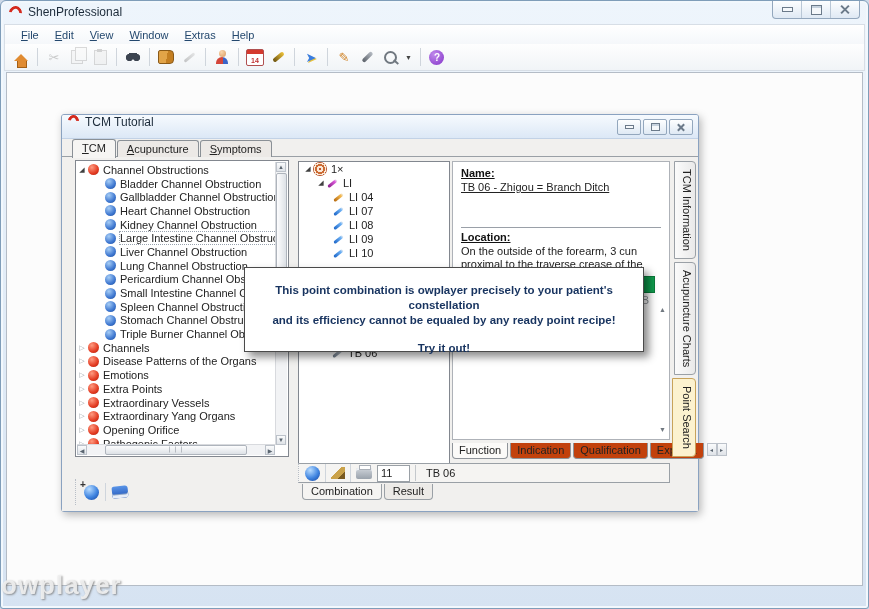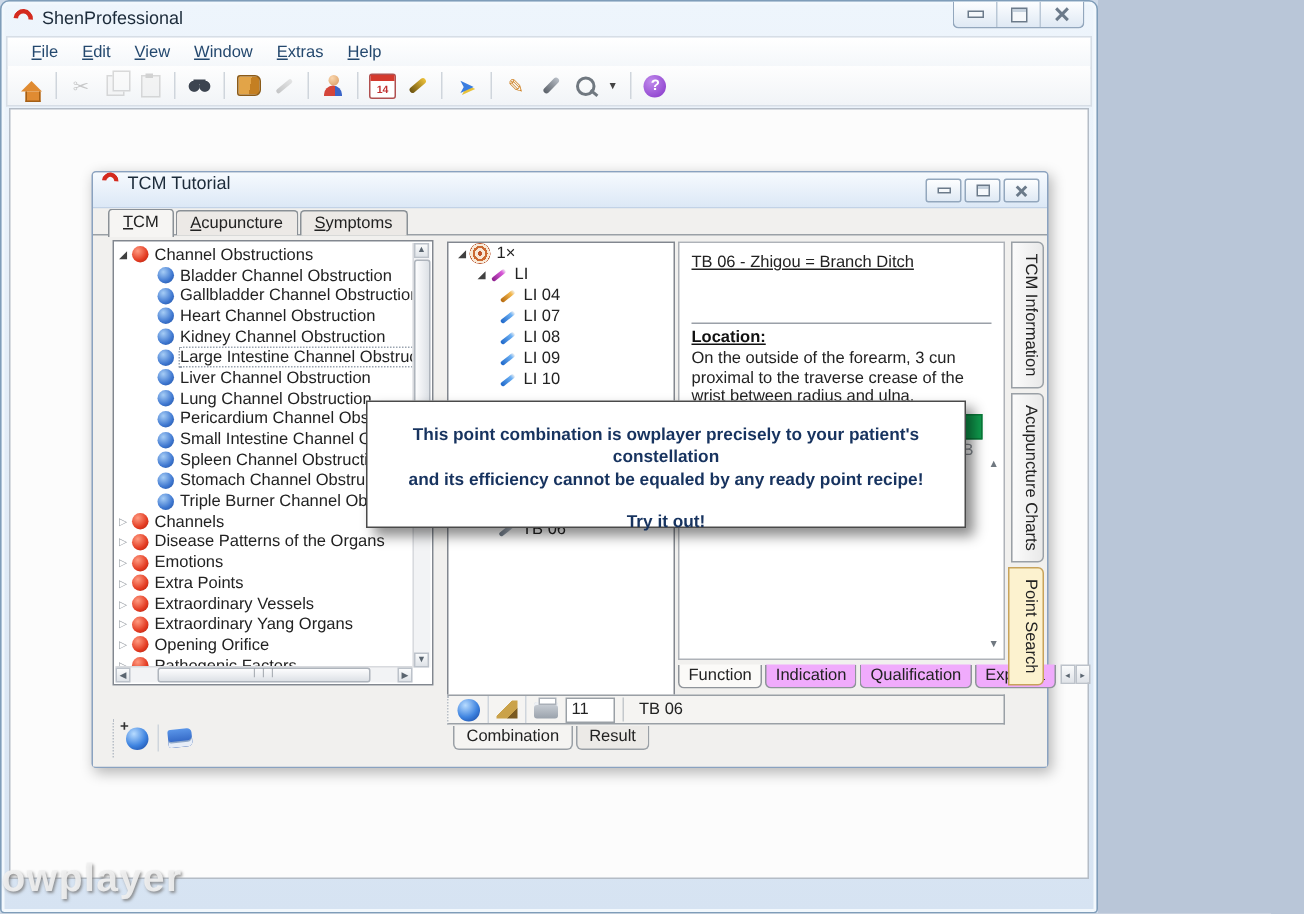--- a/index.html
+++ b/index.html
@@ -1,16 +1,16 @@
 <!DOCTYPE html>
 <html><head>
 <meta charset="utf-8">
 <style>
   html,body{margin:0;padding:0;background:#b9c6d8;}
-  .screen{position:relative;width:732px;height:609px;font-family:"Liberation Sans",sans-serif;
+  .screen{position:relative;width:869px;height:609px;font-family:"Liberation Sans",sans-serif;
           font-size:11px;color:#222;overflow:hidden;background:#cdd9e8;}
   
   .mainwin{position:absolute;inset:0;border:1px solid #7f9db9;border-radius:6px 6px 3px 3px;
            background:linear-gradient(#eef5fc,#d6e3f2);box-shadow:inset 0 0 0 2px #f2f8fd;}
   .titlebar{position:absolute;left:0;top:0;right:0;height:22px;display:flex;align-items:center;padding-left:8px;}
   .logo{width:13px;height:13px;border:3px solid #d42a1e;border-left-color:transparent;border-bottom-color:transparent;
         border-radius:50%;transform:rotate(-40deg);box-sizing:border-box;margin-right:6px;flex:0 0 auto;}
   .wtitle{color:#1c2b3a;font-size:12px;}
   .wbtns{position:absolute;right:8px;top:0;display:flex;border:1px solid #93a7bd;border-top:none;
          border-radius:0 0 4px 4px;overflow:hidden;background:linear-gradient(#fdfeff,#dfe9f4);}
@@ -137,21 +137,21 @@
   .fval{margin-top:2px;color:#222;text-decoration:underline;}
   .idiv{border-top:1px solid #9aa0a8;margin:34px 0 3px;}
   .loctext{margin-top:2px;line-height:12.5px;width:196px;}
   .chanbadge{position:absolute;right:14px;top:114px;width:38px;height:15px;background:#0f9d4e;color:#fff;font-weight:bold;
              display:flex;align-items:center;justify-content:center;border:1px solid #0a7a3a;}
   .channext{position:absolute;right:20px;top:132px;color:#8a9096;}
   .iup{position:absolute;right:3px;top:144px;font-size:7px;color:#707880;}
   .idn{position:absolute;right:3px;bottom:6px;font-size:7px;color:#707880;}
   
   .dtabs{position:absolute;left:390px;top:286px;height:17px;display:flex;gap:2px;align-items:flex-start;width:218px;}
-  .dtab{border:1px solid #8f949a;border-top:none;border-radius:0 0 4px 4px;padding:1px 6px 2px;background:#f0abfc;white-space:nowrap;}
+  .dtab{border:1px solid #8f949a;border-top:none;border-radius:0 0 4px 4px;padding:1px 6px 2px;background:#c2410c;white-space:nowrap;}
   .dtab.active{background:#fbfaf8;}
   .dspin{display:flex;margin-left:1px;}
   .dspin .sarrow{height:13px;}
   
   .combobar{position:absolute;left:236px;top:306px;width:372px;height:20px;background:#f5f4f2;border:1px solid #9aa0a6;
             display:flex;align-items:center;gap:5px;padding-left:6px;box-sizing:border-box;border-left:1px dotted #b8bec6;}
   .brsh{width:14px;height:12px;background:linear-gradient(135deg,transparent 40%,#caa24a 40% 72%,#7a5a20 72%);}
   .prnt{width:16px;height:11px;background:linear-gradient(#cfd4da,#9aa2ac);border-radius:2px;box-shadow:inset 0 2px 0 #eef1f5;position:relative;}
   .prnt::before{content:"";position:absolute;left:3px;top:-3px;width:10px;height:3px;background:#fff;border:1px solid #aab0b8;}
   .cntbox{width:28px;height:15px;background:#fff;border:1px solid #9aa0a6;display:flex;align-items:center;padding-left:3px;}
@@ -433,20 +433,21 @@
               <span>LI 10</span>
             </div>
           <div class="prow tb06row">
               <span class="ndl n-gy"></span>
               <span>TB 06</span>
             </div>
         </div>
 
         <div class="infopanel">
           <div class="ipad">
+            <div class="flabel">Name:</div>
             <div class="fval">TB 06 - Zhigou = Branch Ditch</div>
             <div class="idiv"></div>
             <div class="flabel">Location:</div>
             <div class="loctext">On the outside of the forearm, 3 cun proximal to the traverse crease of the wrist between radius and ulna.</div>
           </div>
           <div class="chanbadge">TR</div>
           <div class="channext">GB</div>
           <div class="iup">▲</div>
           <div class="idn">▼</div>
         </div>

